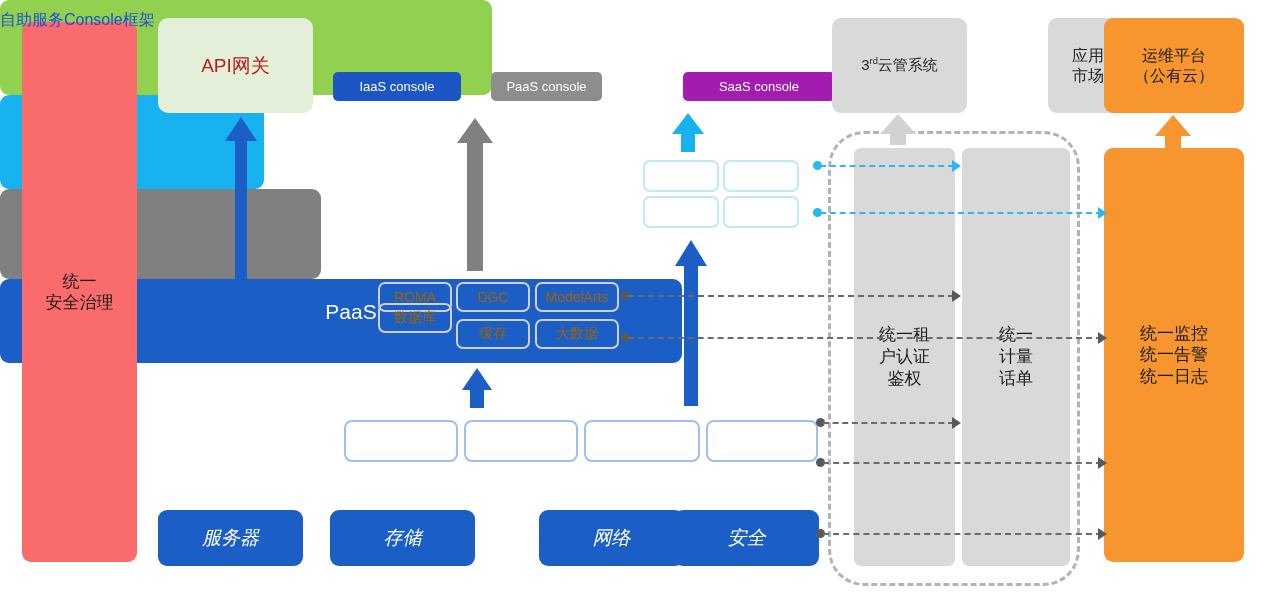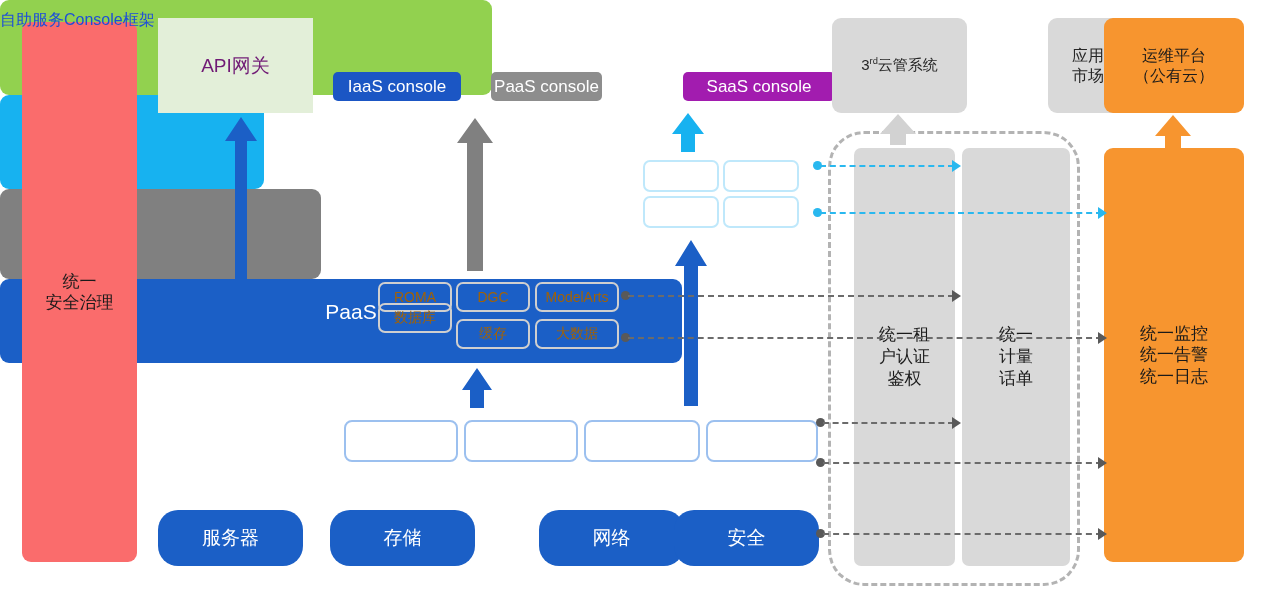--- a/index.html
+++ b/index.html
@@ -8,28 +8,28 @@
   #stage{position:relative;width:1265px;height:605px;}
 
   .box{position:absolute;box-sizing:border-box;display:flex;
        align-items:center;justify-content:center;text-align:center;
        line-height:1.25;}
 
   
   .p-sec{left:22px;top:22px;width:115px;height:540px;background:#fa6c6c;
          border-radius:9px;color:#1a1a1a;font-size:17px;}
   .p-api{left:158px;top:18px;width:155px;height:95px;background:#e3efd9;
-         border-radius:0;color:#701a75;font-size:19px;}
+         border-radius:10px;color:#b91c1c;font-size:19px;}
   .p-console{left:322px;top:18px;width:492px;height:95px;background:#92d14f;
              border-radius:9px;}
   .console-title{position:absolute;left:0;top:10px;width:100%;text-align:left;
                  color:#1d4ed8;font-size:16px;}
   .c-chip{position:absolute;top:72px;height:29px;border-radius:5px;
           display:flex;align-items:center;justify-content:center;
-          color:#fff;font-size:17px;}
+          color:#fff;font-size:13px;}
   .c-iaas{left:333px;width:128px;background:#1b56c4;}
   .c-paas{left:491px;width:111px;background:#8d8d8d;}
   .c-saas{left:683px;width:152px;background:#a21caf;}
 
   .p-3rd{left:832px;top:18px;width:135px;height:95px;background:#d9d9d9;
          border-radius:9px;color:#262626;font-size:15px;}
   .p-mkt{left:1048px;top:18px;width:80px;height:95px;background:#d9d9d9;
          border-radius:9px;color:#262626;font-size:16px;}
   .p-ops{left:1104px;top:18px;width:140px;height:95px;background:#f7952f;
          border-radius:9px;color:#1a1a1a;font-size:16px;}
@@ -55,22 +55,22 @@
            font-size:14px;background:transparent;}
 
   
   .p-infra{left:158px;top:402px;width:682px;height:84px;background:#1b5fc6;
            border-radius:9px;}
   .infra-label{position:absolute;left:168px;top:429px;color:#fff;font-size:19px;}
   .in-chip{position:absolute;top:420px;height:38px;border-radius:8px;
            border:2px solid #9cc0ef;display:flex;align-items:center;
            justify-content:center;color:#fff;font-size:20px;background:transparent;}
 
-  .hw{position:absolute;top:510px;height:56px;background:#1b5fc6;border-radius:20px;
-      display:flex;align-items:center;justify-content:center;color:#fff;font-size:19px;}
+  .hw{position:absolute;top:510px;height:56px;background:#1b5fc6;border-radius:9px;
+      display:flex;align-items:center;justify-content:center;color:#fff;font-size:19px;font-style:italic;}
 
   
   .dashcont{position:absolute;left:828px;top:131px;width:252px;height:455px;
             border:3px dashed #b3b3b3;border-radius:36px;box-sizing:border-box;}
   .gcol{position:absolute;background:#d9d9d9;border-radius:7px;
         display:flex;align-items:center;justify-content:center;color:#1a1a1a;
         font-size:17px;text-align:center;line-height:1.3;}
   .gcol1{left:842px;top:148px;width:101px;height:418px;margin-left:12px;}
   .gcol2{left:962px;top:148px;width:108px;height:418px;}
 

